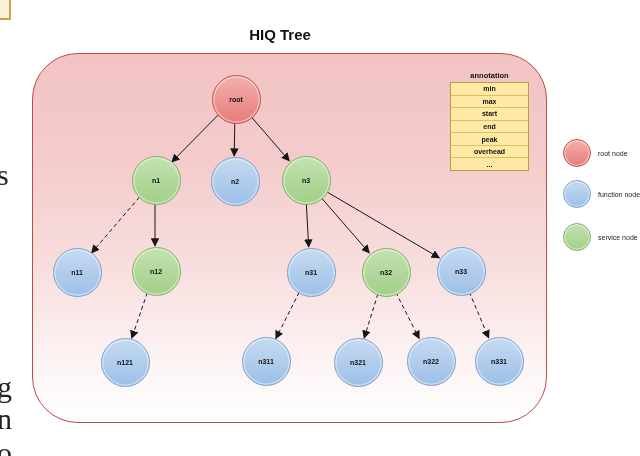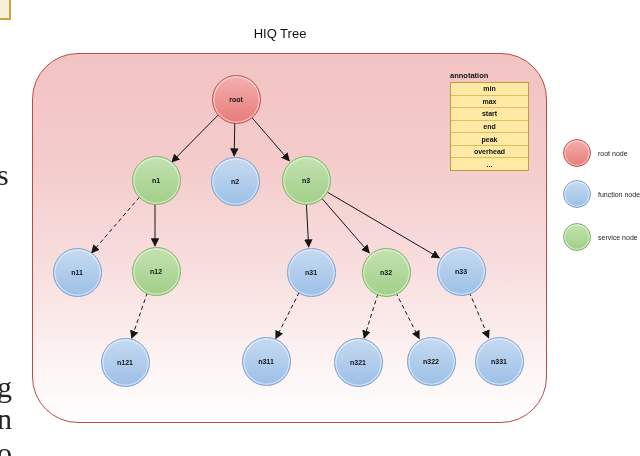--- a/index.html
+++ b/index.html
@@ -13,21 +13,21 @@
     font-family:"Liberation Serif",serif;font-size:30px;color:#222;
     line-height:1;user-select:none;
   }
   .corner-box{
     position:absolute;left:-6px;top:-4px;width:13px;height:20px;
     background:#f8f1d8;border:2px solid #c9a63d;
   }
   
   .fig-title{
     position:absolute;left:230px;top:26px;width:100px;text-align:center;
-    font-size:13px;font-weight:normal;color:#111;
+    font-size:15px;font-weight:bold;color:#111;
   }
   
   .container{
     position:absolute;left:32px;top:53px;width:513px;height:368px;
     border:1px solid #bb4b49;border-radius:46px;
     background:linear-gradient(180deg,#f2c3c3 0%,#f4cbcb 28%,#f8dede 58%,#fdf4f4 85%,#ffffff 100%);
   }
   
   svg.edges{position:absolute;left:0;top:0;pointer-events:none;}
   svg.edges line{stroke:#161616;stroke-width:1;}
@@ -37,21 +37,21 @@
     position:absolute;width:47px;height:47px;border-radius:50%;
     display:flex;align-items:center;justify-content:center;
     font-size:7px;font-weight:bold;color:#111;
     box-shadow:inset 0 0 0 1.5px rgba(255,255,255,.45);
   }
   .node-root{background:linear-gradient(180deg,#f4b0ae,#e67c7a);border:1px solid #c0504d;}
   .node-fn  {background:linear-gradient(180deg,#c6daf1,#9cc0e7);border:1px solid #7ba1cf;}
   .node-svc {background:linear-gradient(180deg,#c3e2b0,#a1cf88);border:1px solid #82b264;}
   
   .anno-header{
-    position:absolute;left:450px;top:71px;width:79px;
+    position:absolute;left:450px;top:71px;width:79px;text-align:center;
     font-size:7.5px;font-weight:bold;color:#111;
   }
   .anno-box{
     position:absolute;left:450px;top:82px;width:79px;height:89px;
     border:1px solid #bf9d3c;background:#ffe9a4;
     display:flex;flex-direction:column;box-sizing:border-box;
   }
   .anno-row{
     flex:1;display:flex;align-items:center;justify-content:center;
     font-size:7px;font-weight:600;color:#111;

